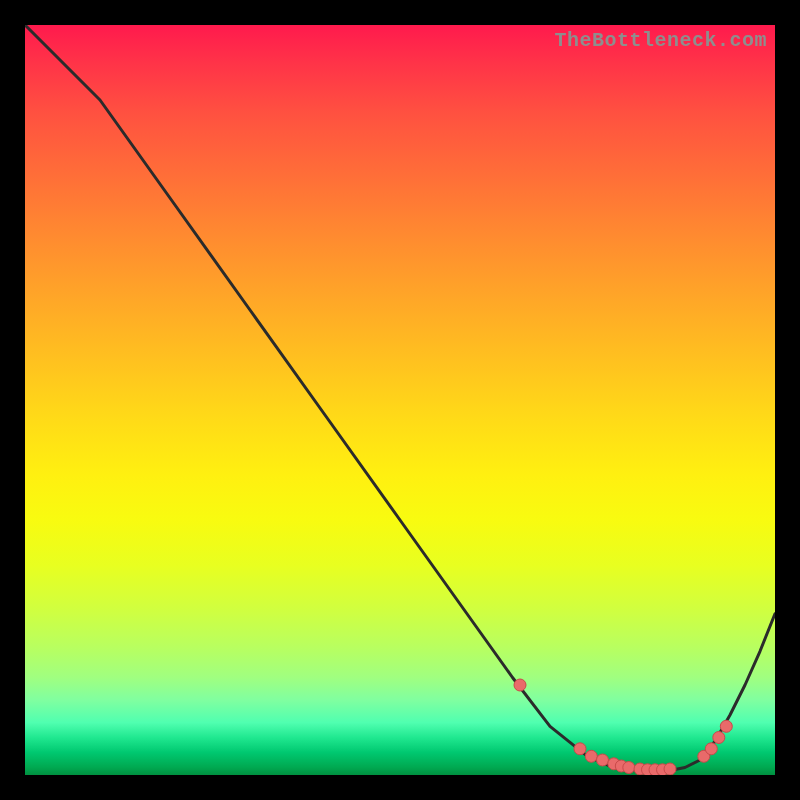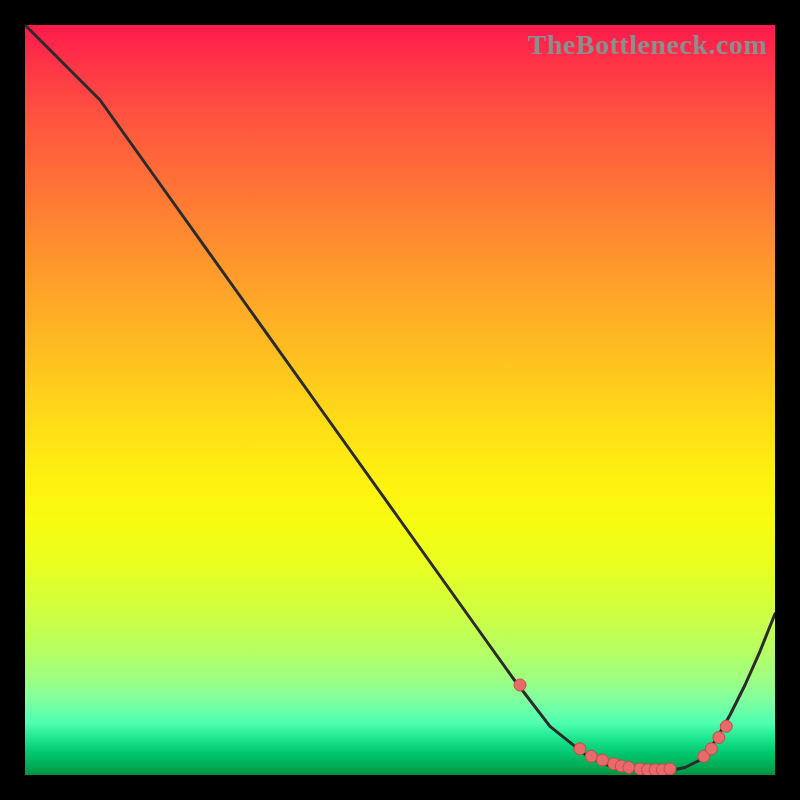--- a/index.html
+++ b/index.html
@@ -46,22 +46,22 @@
       #00c870 97%,
       #00b860 98%,
       #00a850 99%,
       #009040 100%
     );
   }
   .watermark {
     position: absolute;
     top: 4px;
     right: 8px;
-    font-family: Liberation Serif, serif;
-    font-size: 28px;
+    font-family: Liberation Mono, monospace;
+    font-size: 20px;
     font-weight: 600;
     color: #8e8e8e;
     letter-spacing: 0.5px;
   }
   svg.curve {
     position: absolute;
     left: 0;
     top: 0;
     width: 750px;
     height: 750px;

